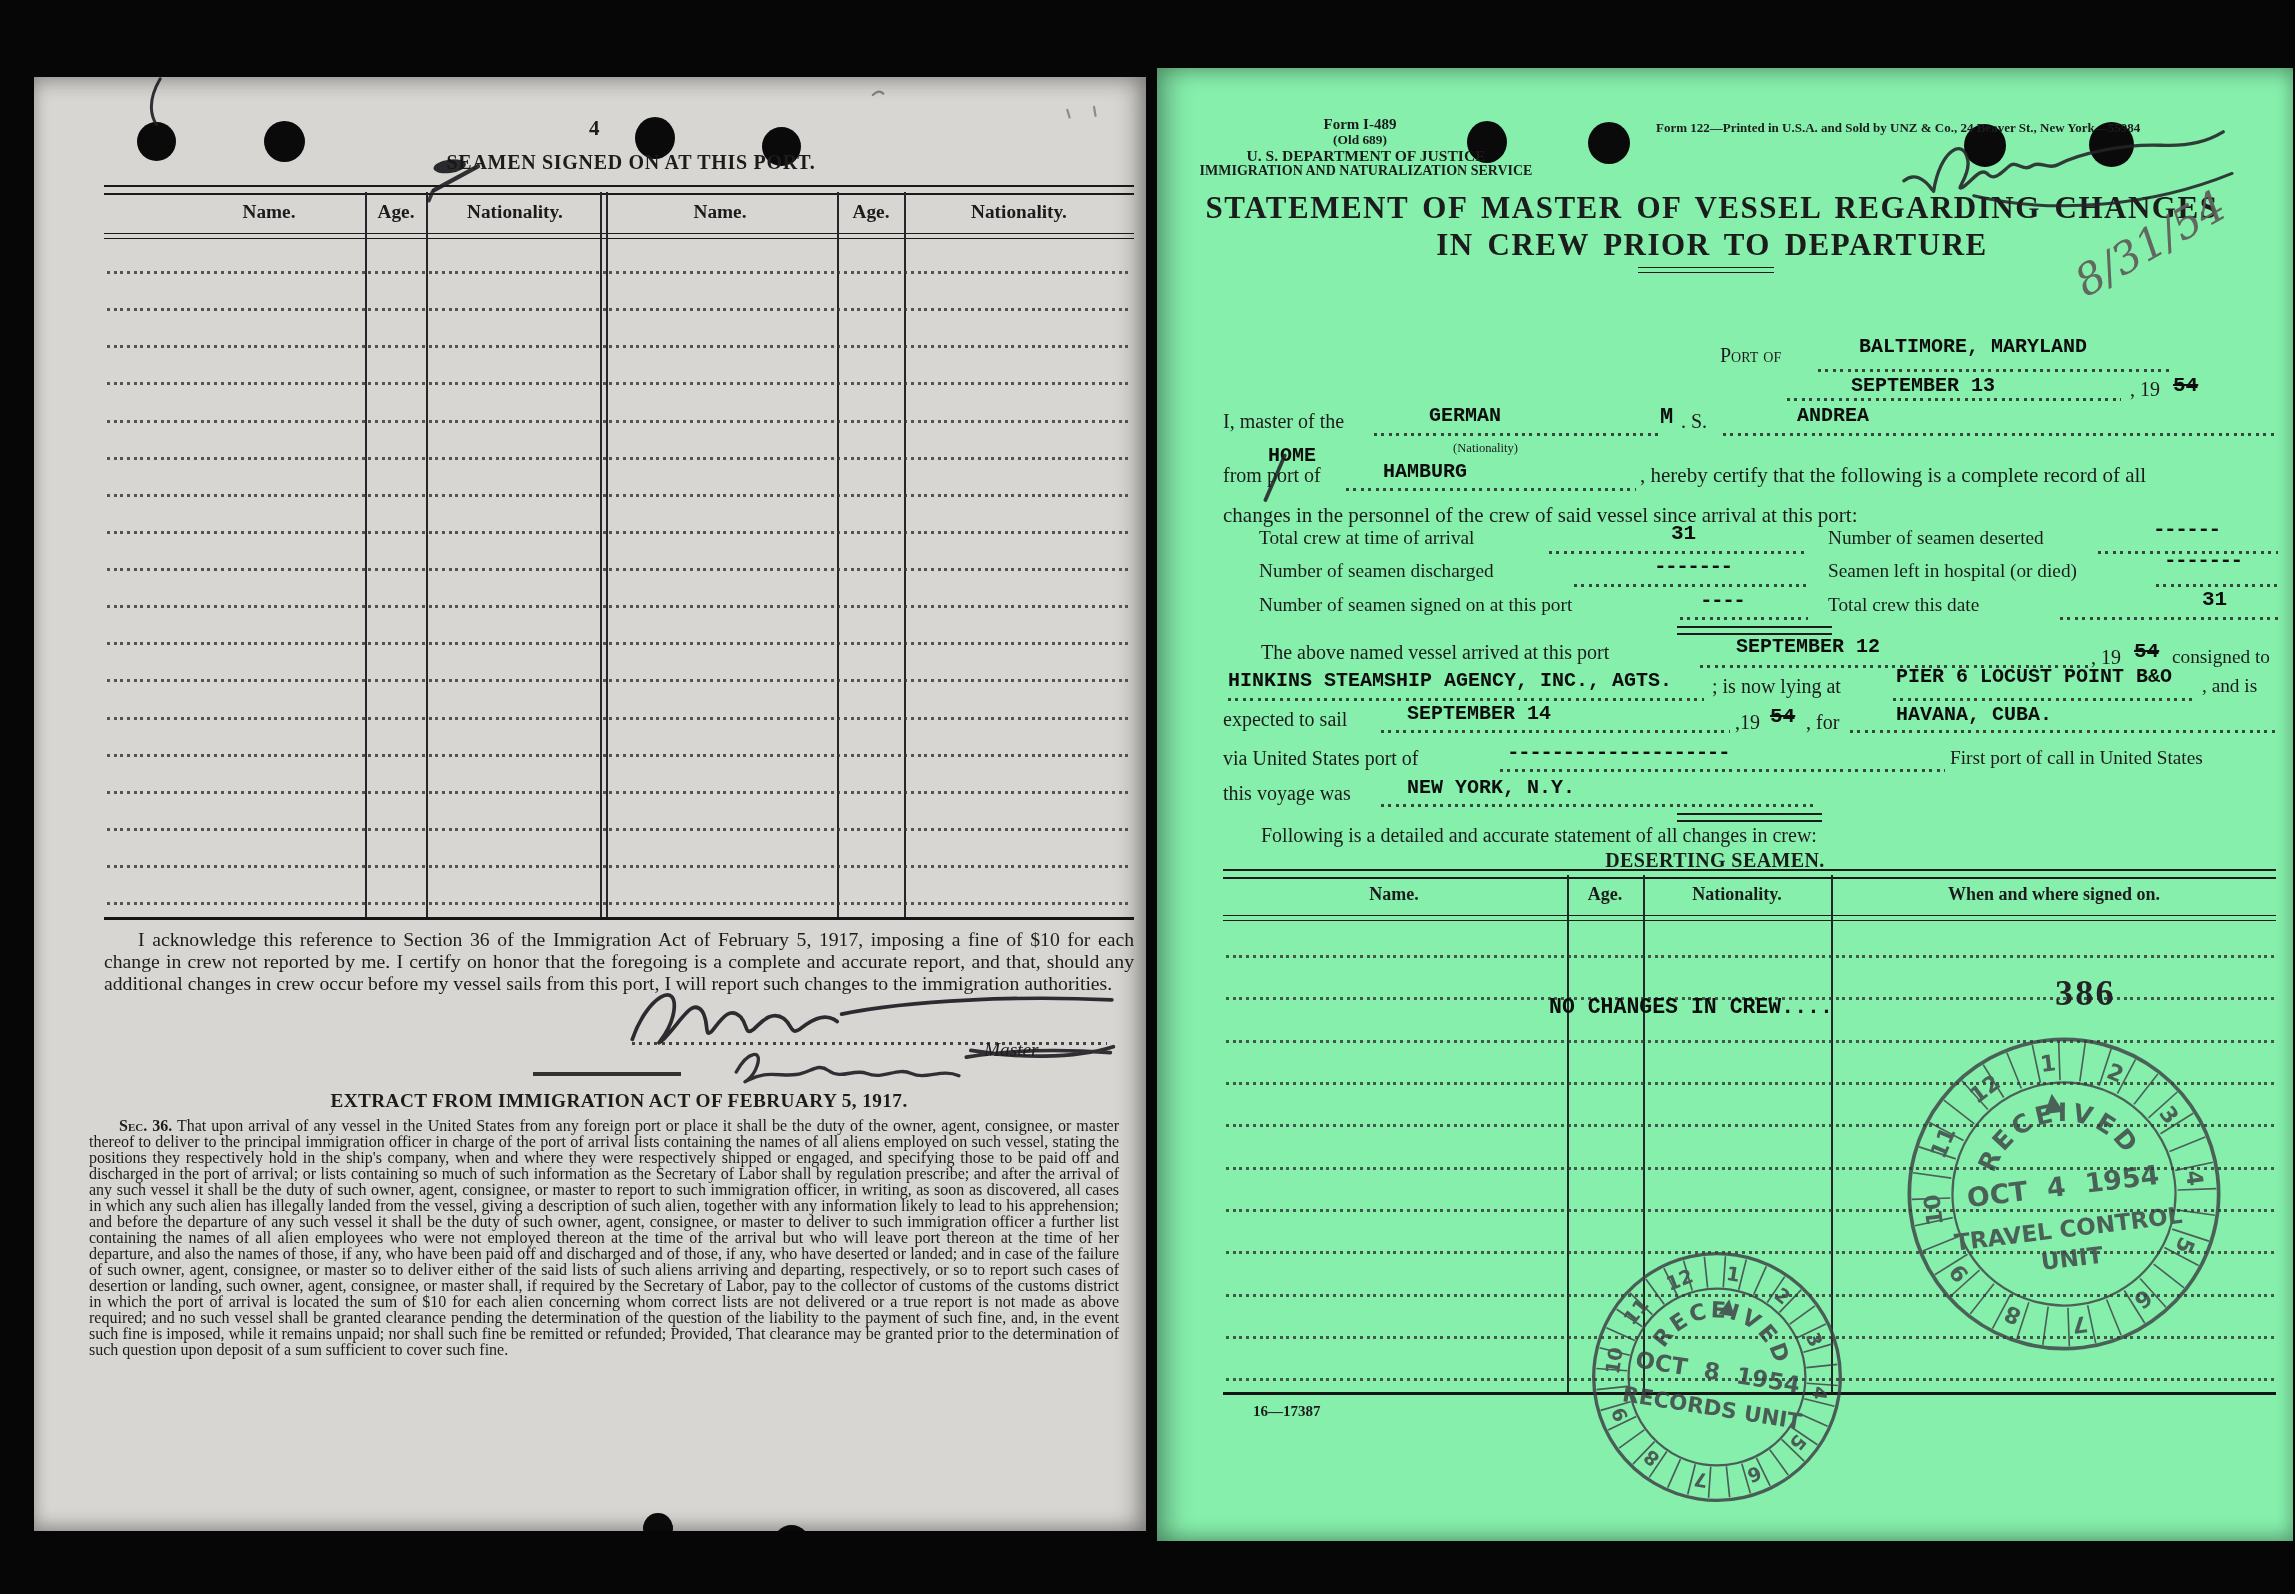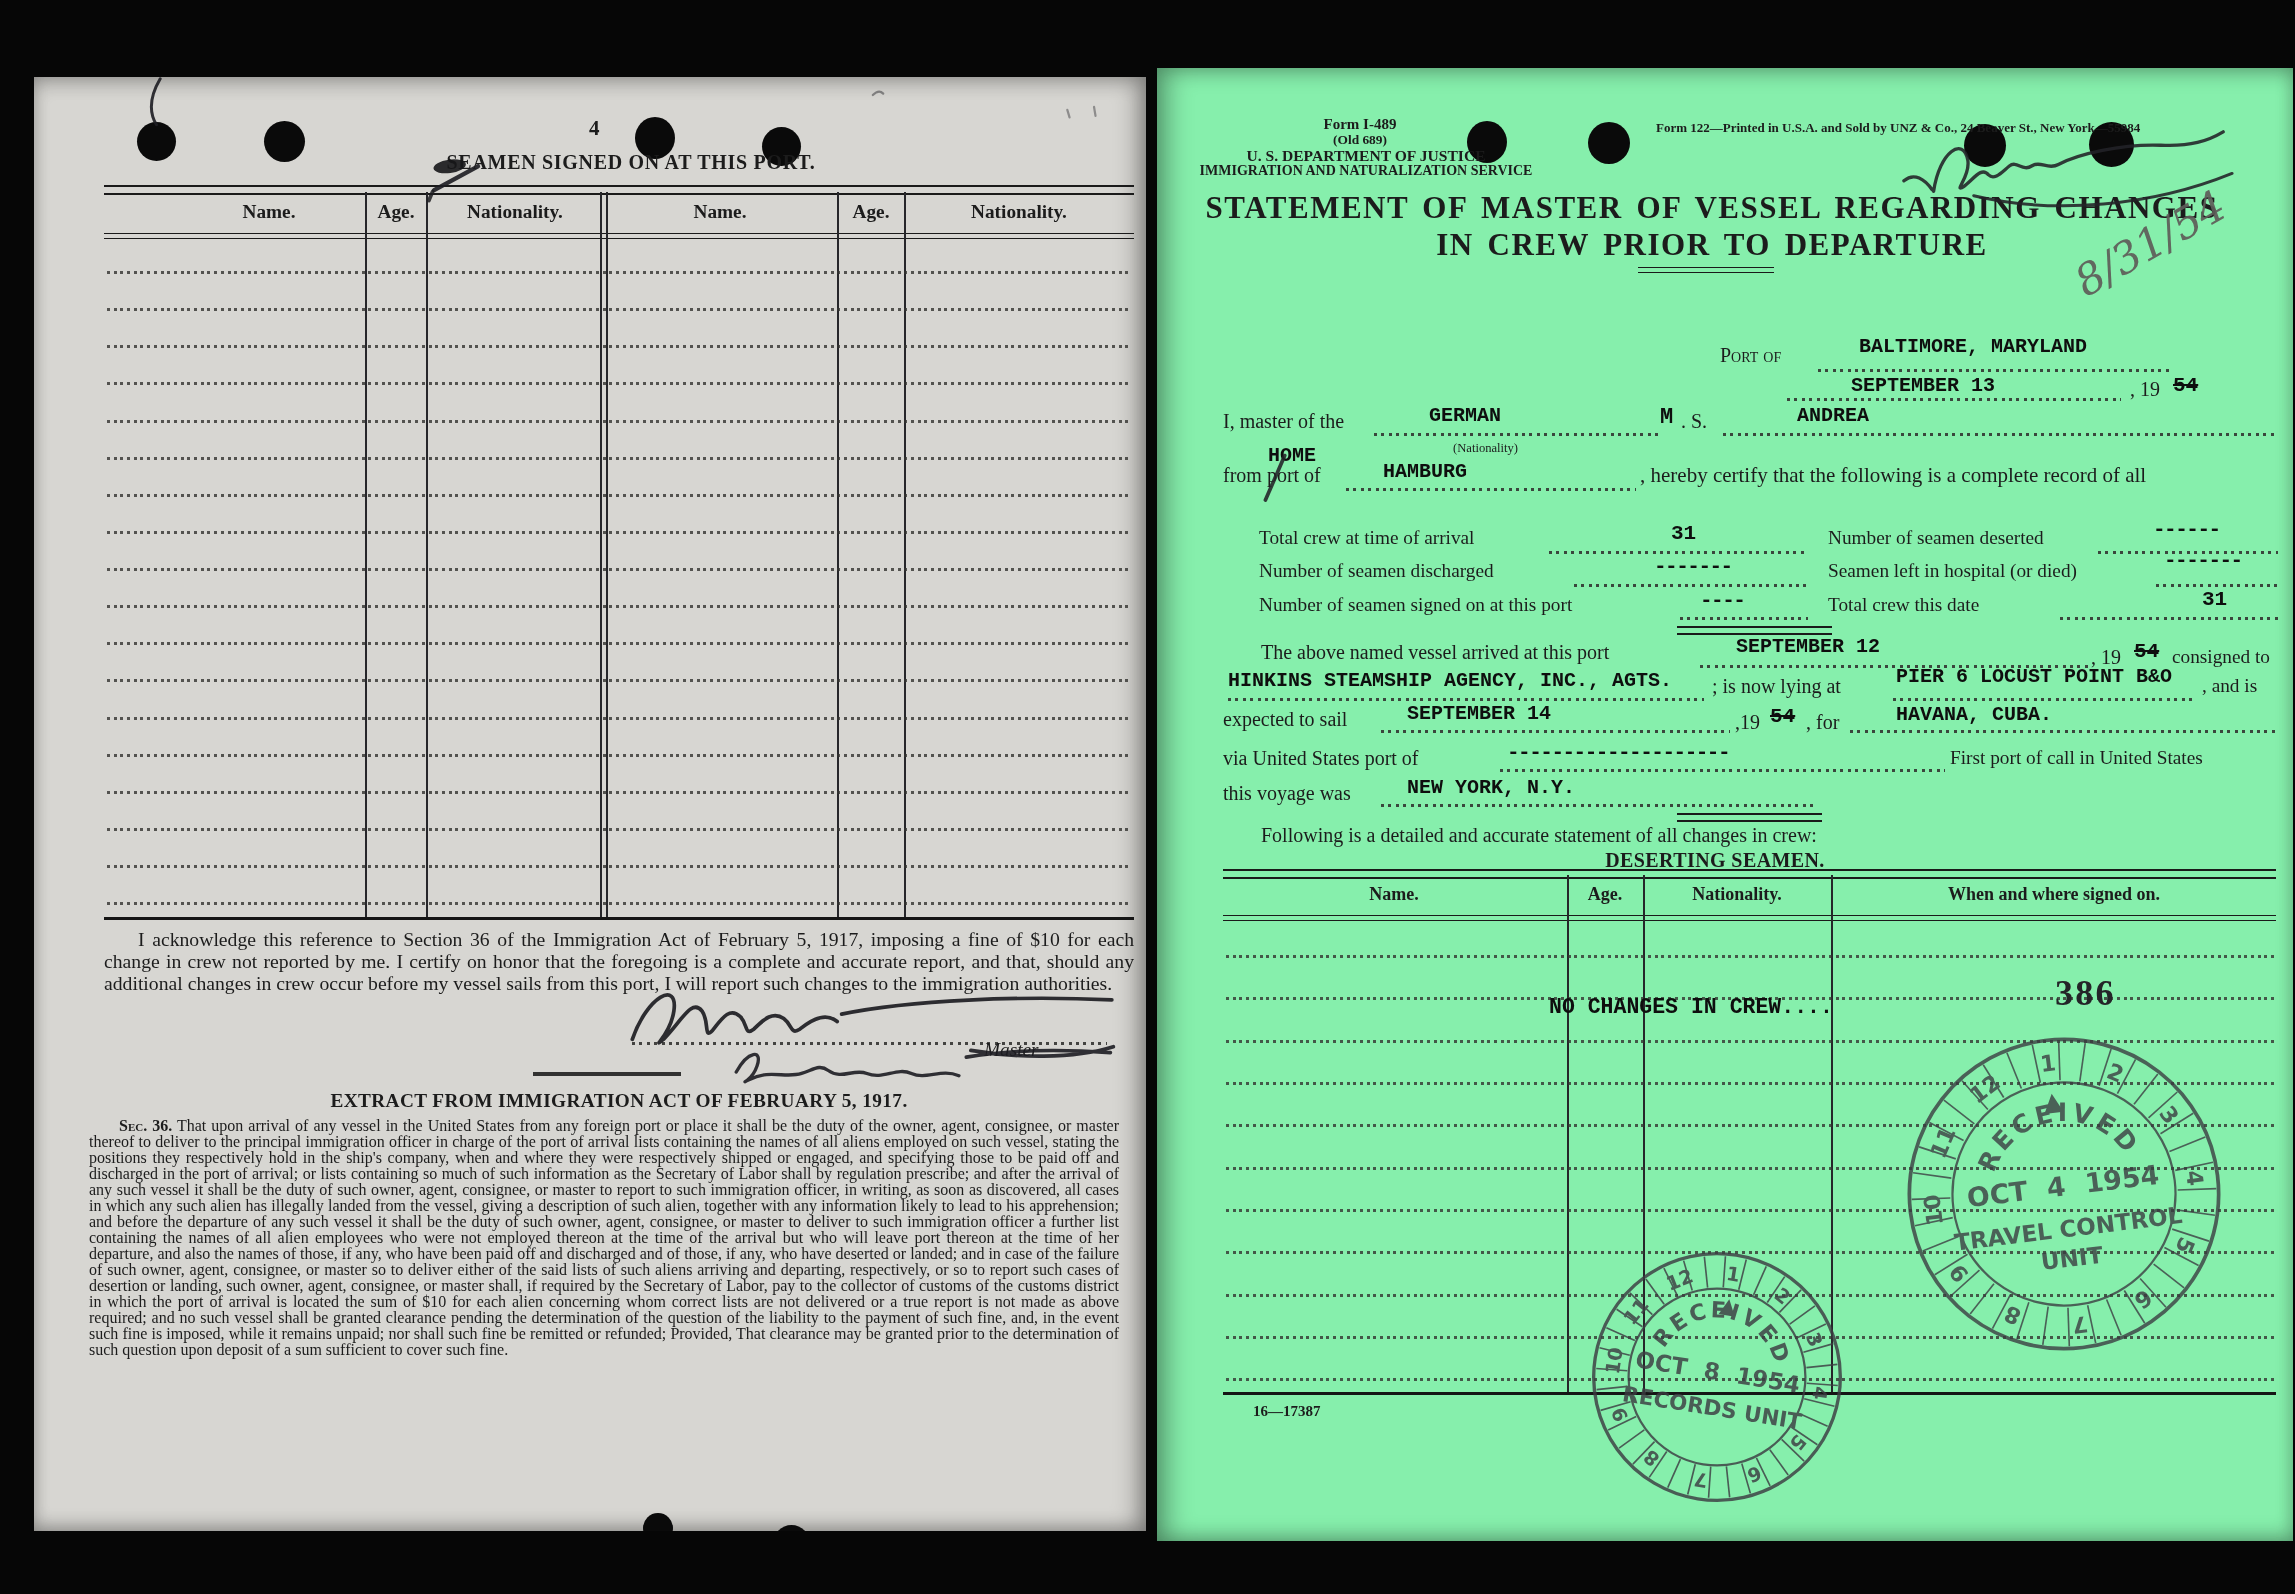--- a/index.html
+++ b/index.html
@@ -151,20 +151,21 @@
     <div class="abs typed" style="left:503px;top:337px;font-size:22px;">M</div>
     <div class="abs print" style="left:524px;top:342px;font-size:20px;">. S.</div>
     <div class="abs typed" style="left:640px;top:336px;font-size:20px;">ANDREA</div>
     <div class="dots" style="left:566px;top:365px;width:554px;"></div>
 
     <div class="abs typed" style="left:111px;top:376px;font-size:20px;">HOME</div>
     <div class="abs print" style="left:66px;top:396px;font-size:20px;">from port of</div>
     <div class="abs typed" style="left:226px;top:392px;font-size:20px;">HAMBURG</div>
     <div class="dots" style="left:189px;top:420px;width:290px;"></div>
     <div class="abs print" style="left:483px;top:395px;font-size:21px;white-space:nowrap;">, hereby certify that the following is a complete record of all</div>
+    <div class="abs print" style="left:66px;top:435px;font-size:21px;white-space:nowrap;">changes in the personnel of the crew of said vessel since arrival at this port:</div>
 
     <div class="abs print" style="left:102px;top:459px;font-size:19.3px;">Total crew at time of arrival</div>
     <div class="dots" style="left:392px;top:483px;width:258px;"></div>
     <div class="abs typed" style="left:514px;top:454px;font-size:21px;">31</div>
     <div class="abs print" style="left:671px;top:459px;font-size:19.3px;">Number of seamen deserted</div>
     <div class="dots" style="left:941px;top:483px;width:180px;"></div>
     <div class="abs typed dashval" style="left:996px;top:450px;font-size:21px;">------</div>
 
     <div class="abs print" style="left:102px;top:492px;font-size:19.3px;">Number of seamen discharged</div>
     <div class="dots" style="left:417px;top:516px;width:233px;"></div>

